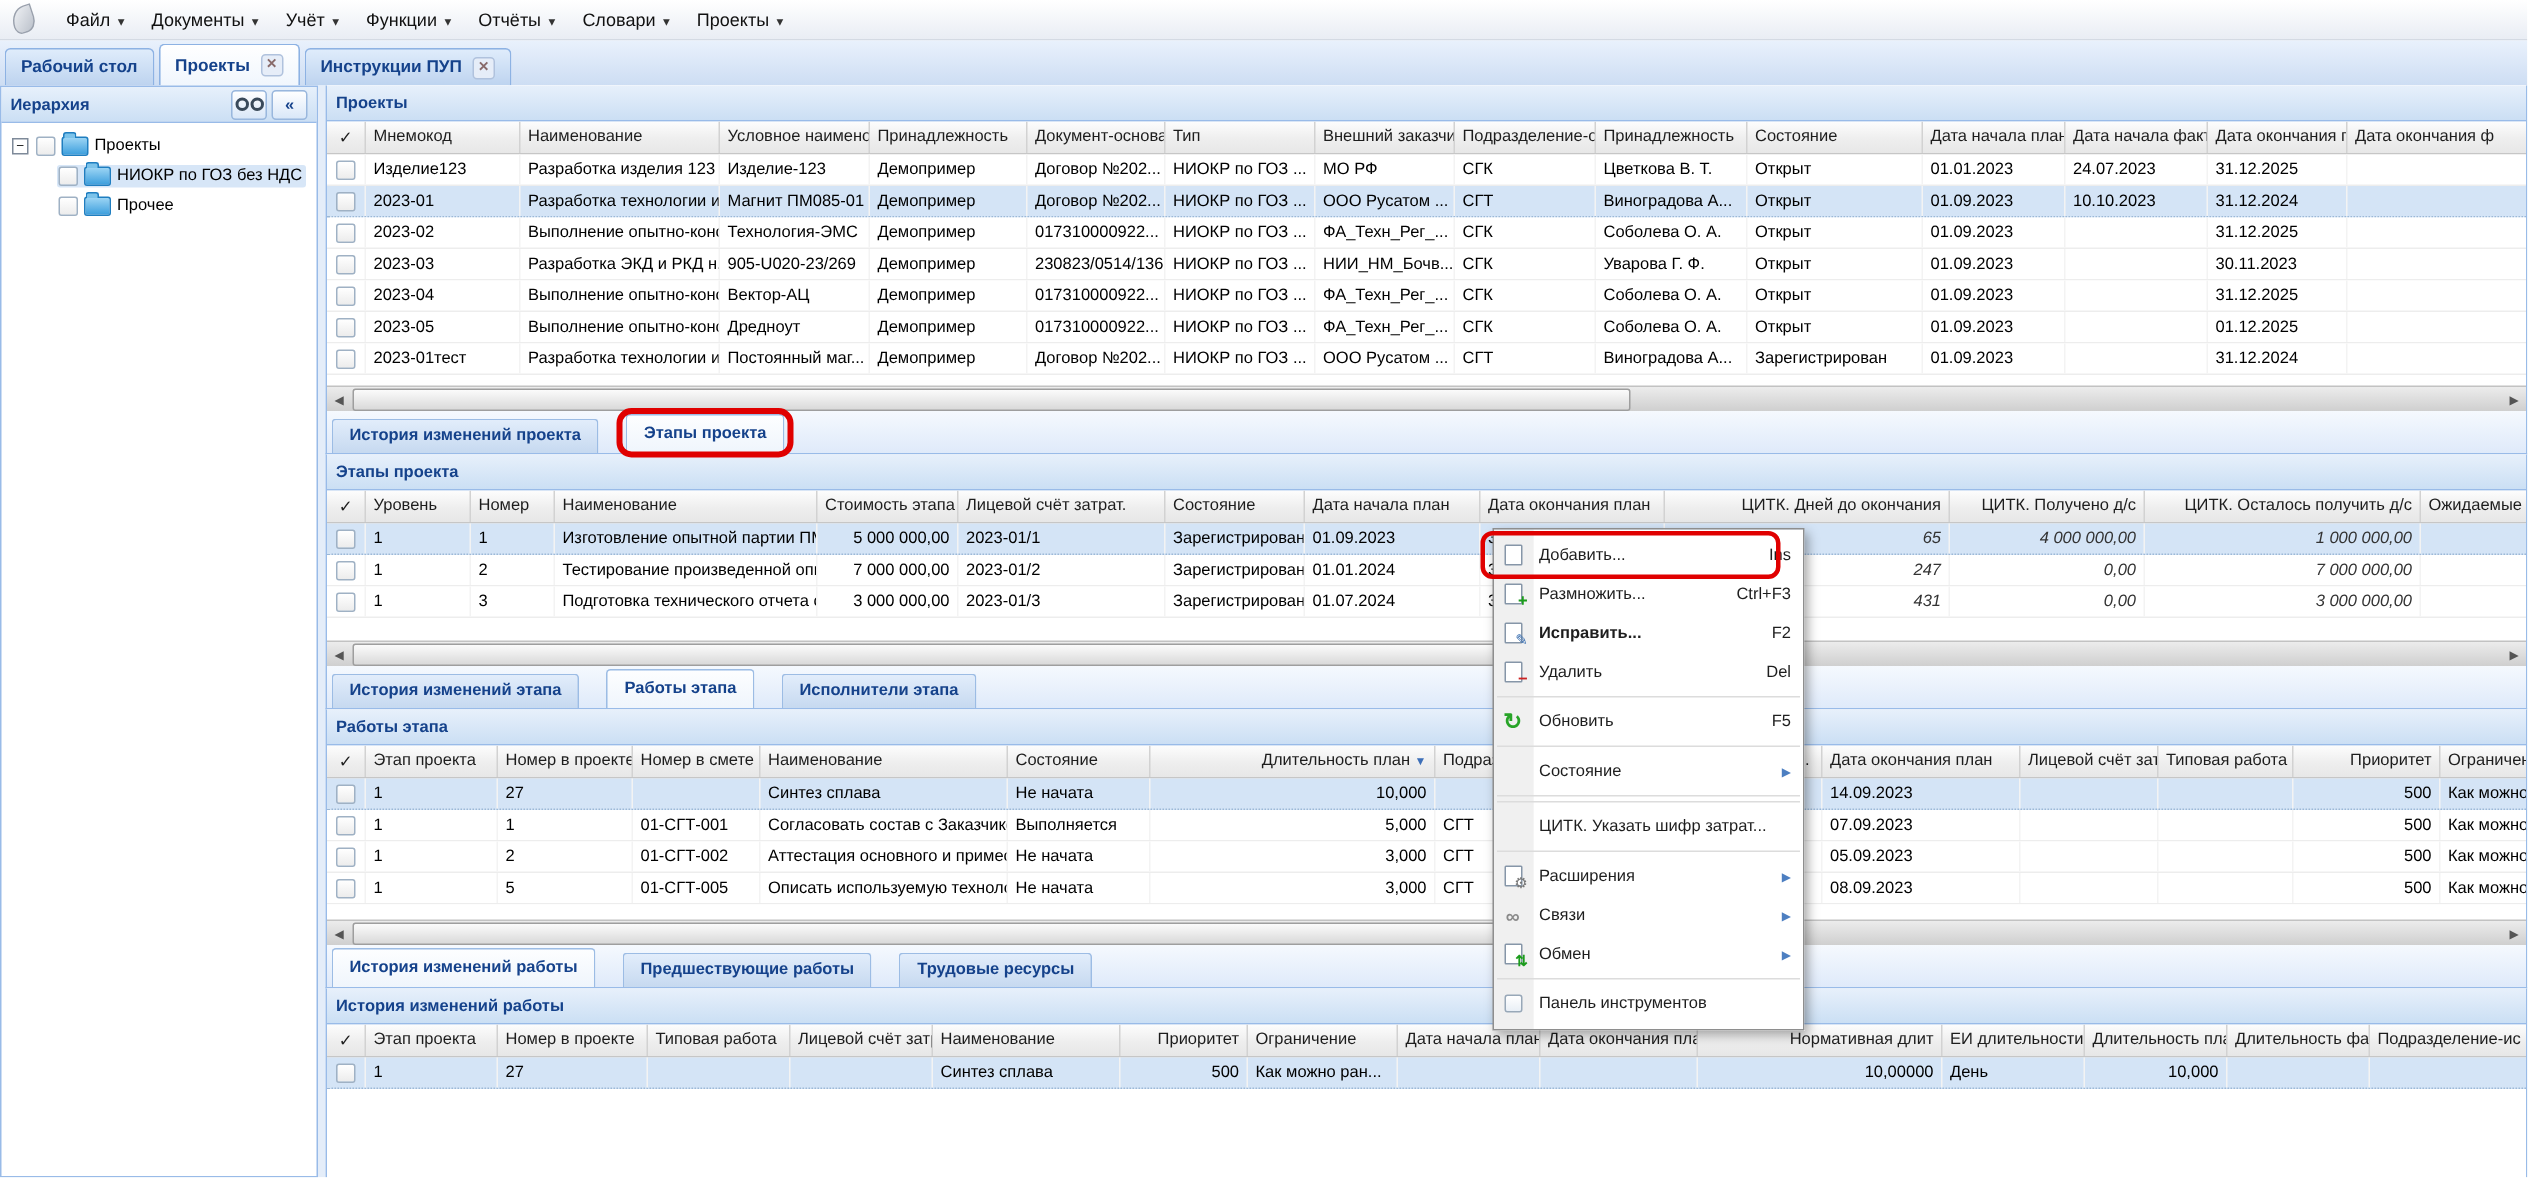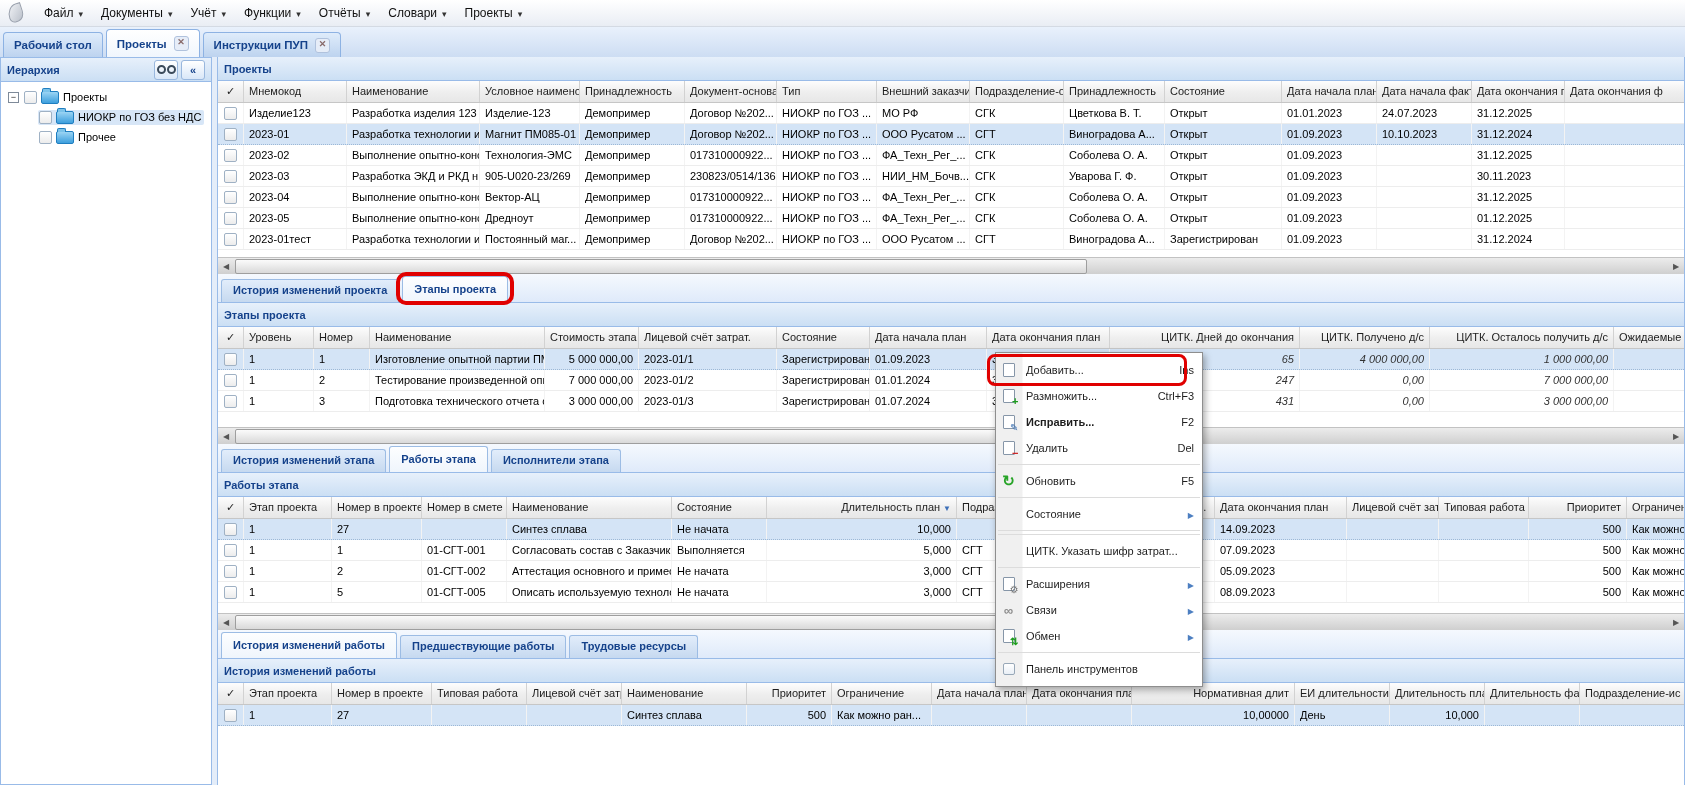--- a/index.html
+++ b/index.html
@@ -82,21 +82,21 @@
   .hs-btn{position:absolute;top:0;width:16px;height:16px;display:flex;align-items:center;justify-content:center;
     color:#555;font-size:8px;}
   .hs-left{left:0;}  .hs-left::before{content:"◀";}
   .hs-right{right:0;} .hs-right::before{content:"▶";}
   .hs-thumb{position:absolute;left:17px;top:1px;height:13px;width:58%;border:1px solid #9e9e9e;border-radius:2px;
     background:linear-gradient(#fbfbfb,#d9d9d9);}
 
   
   .tabstrip{position:absolute;left:217px;width:1468px;height:29px;box-sizing:border-box;
     background:linear-gradient(#f5f9fe,#dfeafa);border-bottom:1px solid #99bbe8;border-left:1px solid #99bbe8;border-right:1px solid #99bbe8;
-    display:flex;align-items:flex-end;gap:3px;padding-left:3px;}
+    display:flex;align-items:flex-end;gap:18px;padding-left:3px;}
   .stab{position:relative;height:22px;line-height:21px;padding:0 11px;border:1px solid #9cbce4;border-bottom:none;
     border-radius:3px 3px 0 0;background:linear-gradient(#e2edfb,#c6d9f0);color:#15428b;font-weight:bold;}
   .stab.active{height:25px;line-height:24px;background:linear-gradient(#fdfeff,#eff5fc);}
 
   
   .ctx{position:absolute;left:995px;top:352px;width:208px;box-sizing:border-box;z-index:10;
     border:1px solid #8e8e8e;box-shadow:2px 3px 7px rgba(0,0,0,.35);padding:4px 0;
     background:linear-gradient(to right,#f0f0f0 0,#f0f0f0 26px,#ffffff 27px);}
   .mi{position:relative;height:26px;display:flex;align-items:center;padding:0 8px 0 3px;gap:8px;}
   .micon{width:19px;display:flex;justify-content:center;flex:0 0 19px;}

